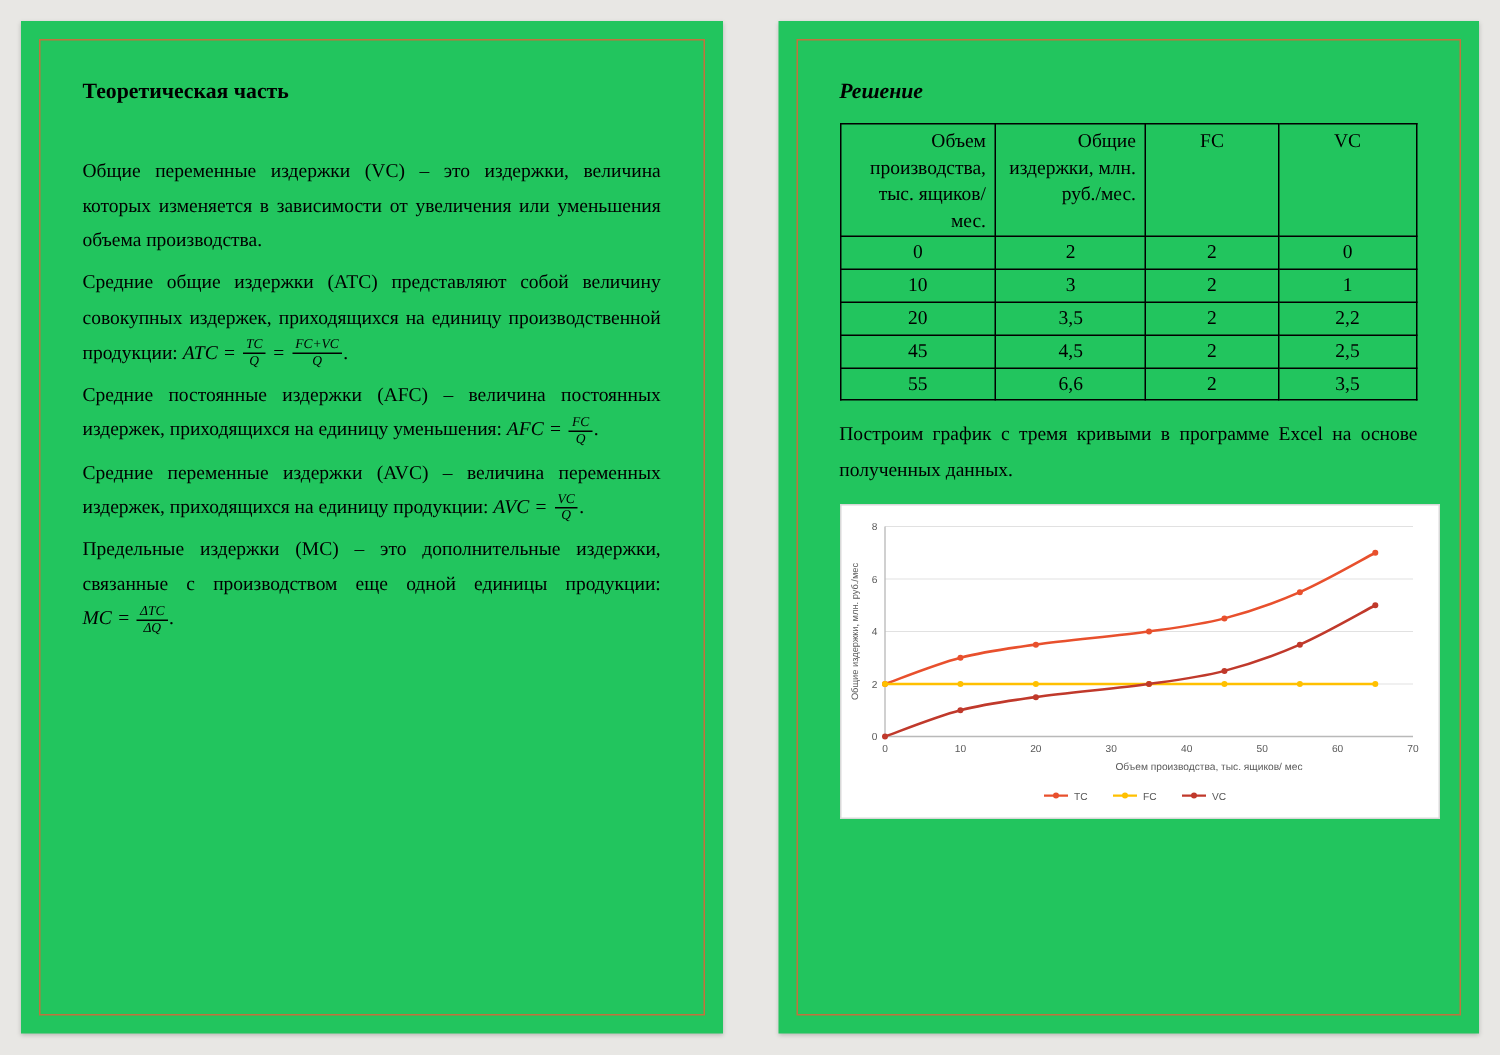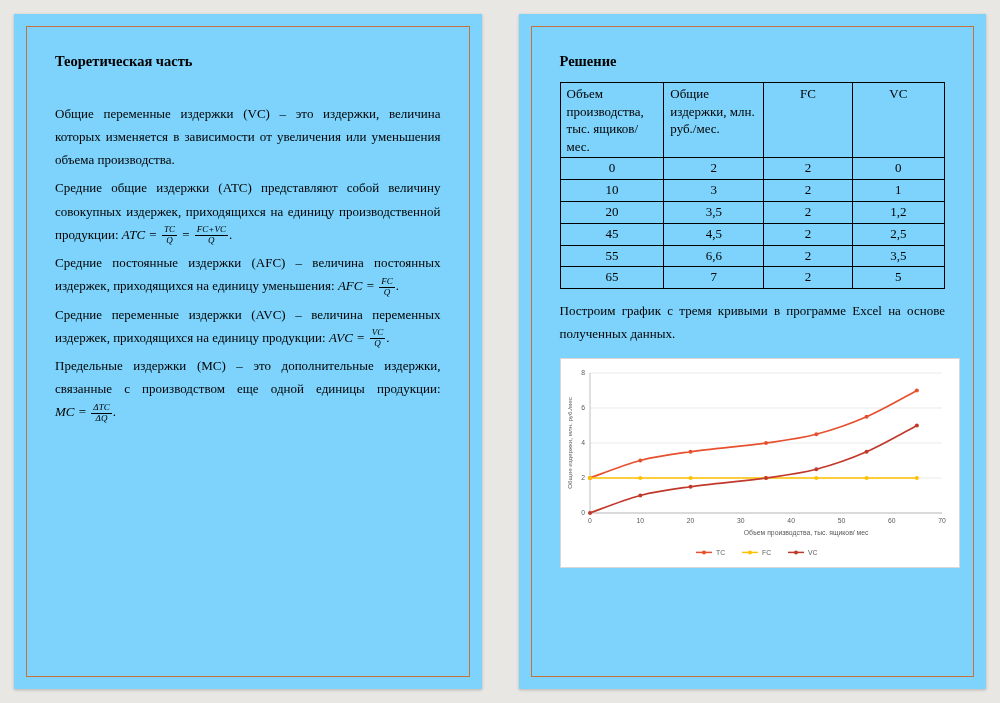--- a/index.html
+++ b/index.html
@@ -3,35 +3,35 @@
 <meta charset="utf-8">
 <style>
   html,body{margin:0;padding:0;}
   body{
     width:1000px;height:703px;overflow:hidden;
     background:#e8e7e4;
     font-family:"Liberation Serif","DejaVu Serif",serif;
   }
   .pages{display:flex;gap:37px;padding:14px 14px;}
   .page{
-    width:537px;height:675px;background:#7dd3fc;position:relative;
+    width:537px;height:675px;background:#22c55e;position:relative;
     box-shadow:0 1px 3px rgba(0,0,0,0.22);
   }
   .page-frame{
     position:absolute;inset:12px;border:1px solid #c4713d;pointer-events:none;
   }
   .page-content{
     position:absolute;inset:13px;padding:26px 28px 20px 28px;
     font-size:13px;color:#000;overflow:hidden;
   }
   .doc-heading{
     font-size:14.5px;font-weight:bold;margin:0;
   }
   .left-heading{margin-bottom:32px;}
-  .right-heading{margin-bottom:12px;}
+  .right-heading{margin-bottom:12px;font-style:italic;}
   .body-para{
     margin:0 0 5px 0;text-align:justify;line-height:1.78;
   }
   .intro-para{margin:0 0 8px 0;}
   
   .math{white-space:nowrap;font-style:italic;}
   .meq{font-style:normal;padding:0 1px;}
   .frac{
     display:inline-block;vertical-align:middle;text-align:center;
     line-height:1.1;font-size:9px;margin:0 1px;font-style:italic;
@@ -40,21 +40,21 @@
   .frac .fd{display:block;padding:0 2px;}
   
   table.data-table{
     width:100%;border-collapse:collapse;margin:2px 0 10px 0;
     font-size:13px;table-layout:fixed;
   }
   table.data-table th,table.data-table td{
     border:1px solid #000;font-weight:normal;
   }
   table.data-table th{
-    text-align:left;vertical-align:top;padding:2px 6px;line-height:1.35;
+    text-align:right;vertical-align:top;padding:2px 6px;line-height:1.35;
   }
   table.data-table th.th-center{text-align:center;}
   table.data-table td{
     text-align:center;padding:1px 4px;line-height:1.45;
   }
   col.c1{width:27%;} col.c2{width:26%;} col.c3{width:23%;} col.c4{width:24%;}
   
   .chart-box{
     margin:12px 0 6px 0;border:1px solid #d8d8d8;background:#fff;
     width:392px;padding:4px 3px 2px 3px;
@@ -135,39 +135,33 @@
           <tr>
             <td>10</td>
             <td>3</td>
             <td>2</td>
             <td>1</td>
           </tr>
           <tr>
             <td>20</td>
             <td>3,5</td>
             <td>2</td>
-            <td>1,2</td>
+            <td>2,2</td>
           </tr>
           <tr>
             <td>45</td>
             <td>4,5</td>
             <td>2</td>
             <td>2,5</td>
           </tr>
           <tr>
             <td>55</td>
             <td>6,6</td>
             <td>2</td>
             <td>3,5</td>
-          </tr>
-          <tr>
-            <td>65</td>
-            <td>7</td>
-            <td>2</td>
-            <td>5</td>
           </tr>
         </tbody>
       </table>
 
       <p class="body-para caption-para"><span>Построим график с тремя кривыми в программе Excel на основе полученных данных.</span></p>
 
       <div class="chart-box">
         <svg viewBox="0 0 390 198" width="390" height="198" xmlns="http://www.w3.org/2000/svg">
             <line x1="26" x2="378" y1="150" y2="150" stroke="#e1e1e1" stroke-width="0.7"></line>
             <text x="21" y="152.4" text-anchor="end" class="tick">0</text>

